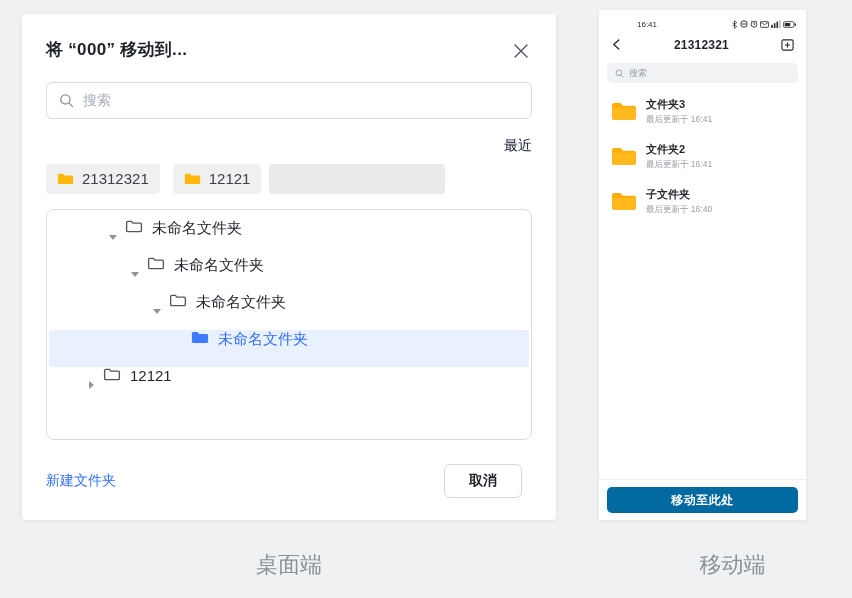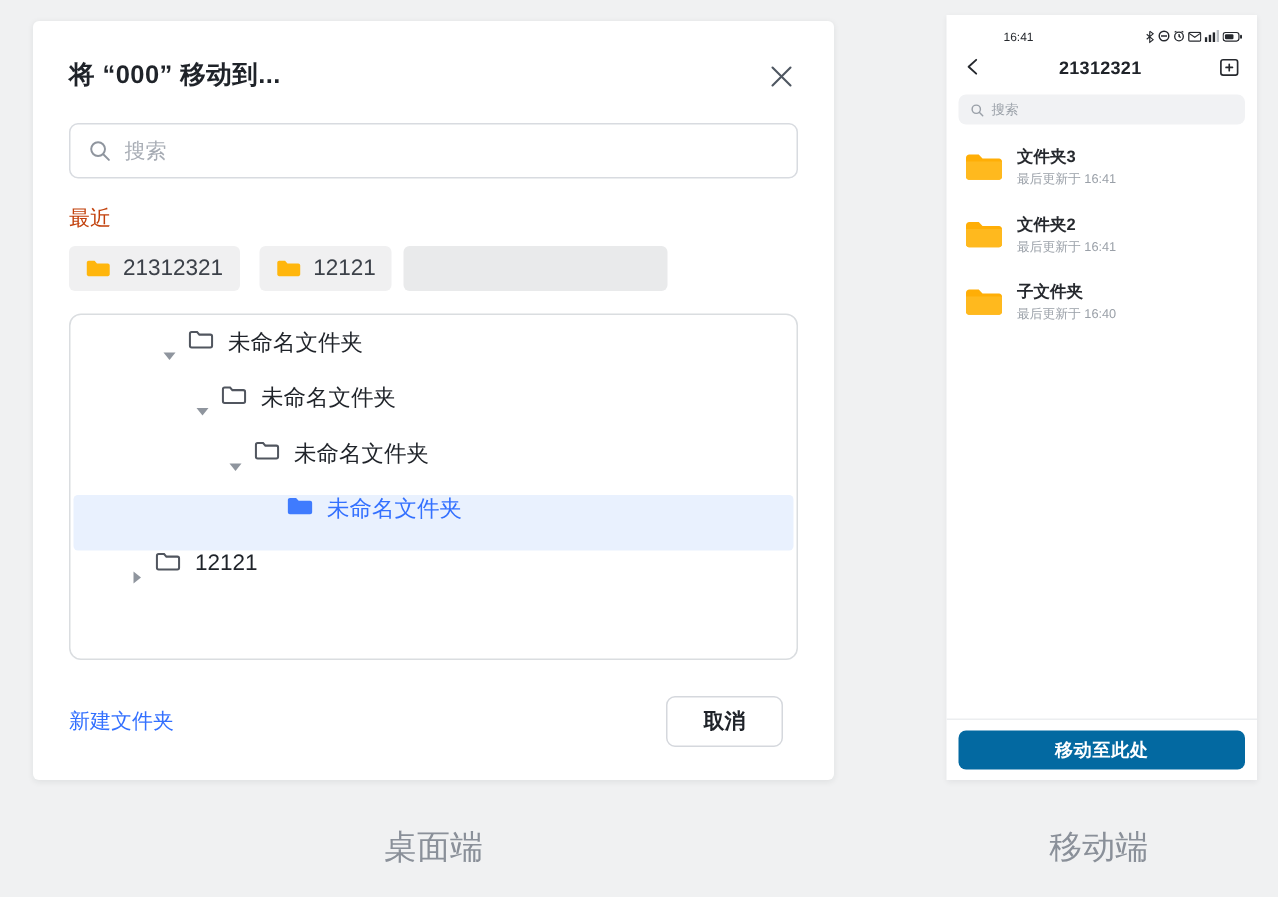--- a/index.html
+++ b/index.html
@@ -27,21 +27,21 @@
     display:flex; align-items:center; gap:9px;
     border:1px solid #d8dbe0; border-radius:6px;
     height:38px; padding:0 12px; margin-bottom:18px;
   }
   .d-search input {
     border:none; outline:none; flex:1; font-size:14px;
     font-family:inherit; color:#1f2329; background:transparent;
   }
   .d-search input::placeholder { color:#a8adb5; }
 
-  .recent-label { font-size:14px; color:#c2410c; margin-bottom:9px; }
+  .recent-label { font-size:14px; color:#0f172a; margin-bottom:9px;text-align:right; }
   .chips { display:flex; gap:13px; margin-bottom:15px; }
   .chip {
     display:flex; align-items:center; gap:8px; height:30px;
     background:#f0f0f1; border-radius:4px; padding:0 11px;
     font-size:15px; color:#3c4149; cursor:pointer;
   }
   .chip.empty { width:176px; background:#e9eaeb; margin-left:-5px; }
 
   .tree {
     border:1px solid #dadde0; border-radius:8px;
@@ -70,21 +70,21 @@
     height:34px; border-radius:6px; font-size:14px; font-family:inherit;
     cursor:pointer; padding:0 24px;
   }
   .btn.ghost { background:#fff; border:1px solid #d5d8dd; color:#1f2329; margin-right:10px;font-weight:bold; }
   .btn.primary { background:#4478fa; border:1px solid #4478fa; color:#fff; }
 
   
   .mobile-card {
     position:absolute; left:599px; top:10px; width:207px; height:510px;
     background:#fff; box-shadow:0 1px 4px rgba(31,35,41,.07);
-    display:flex; flex-direction:column; overflow:hidden;margin-left:32px;
+    display:flex; flex-direction:column; overflow:hidden;
   }
   .statusbar {
     height:21px; padding:7px 10px 0 38px;
     display:flex; justify-content:space-between; align-items:center;
   }
   .s-time { font-size:8px; color:#26292e; }
   .sicons { display:flex; gap:2px; align-items:center; line-height:0; }
   .navbar {
     height:27px; padding:0 12px; display:flex; align-items:center; justify-content:space-between;
   }

